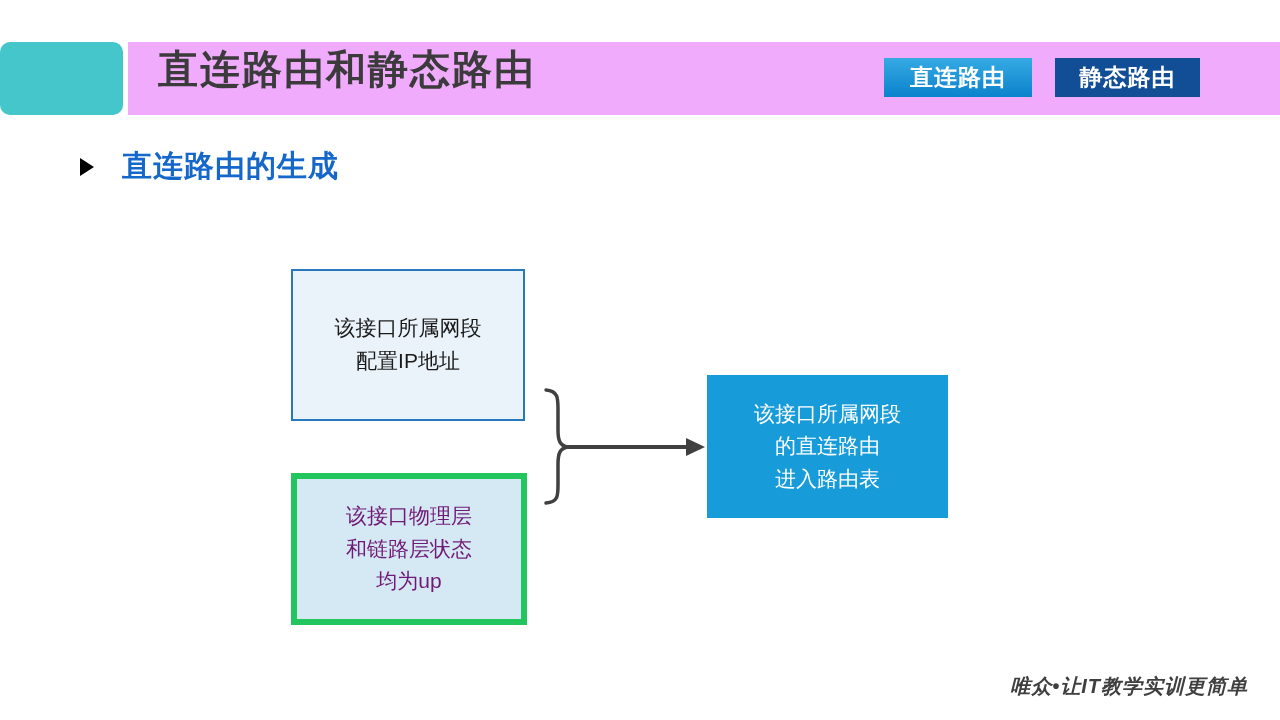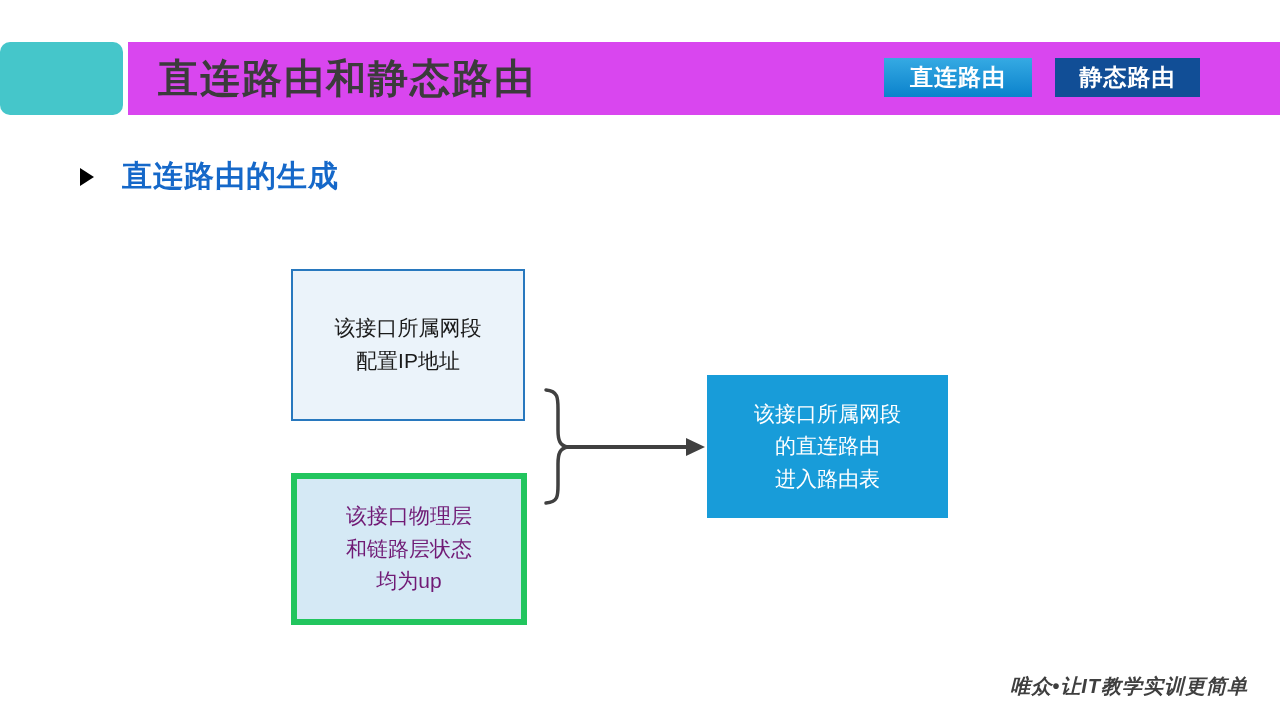--- a/index.html
+++ b/index.html
@@ -15,22 +15,22 @@
   
   .accent-block {
     position: absolute; left: 0; top: 42px;
     width: 123px; height: 73px;
     background: #45C6CA;
     border-radius: 10px;
   }
   .header-bar {
     position: absolute; left: 128px; top: 42px;
     width: 1152px; height: 73px;
-    background: #d946ef;
-    display: flex; align-items: center;
+    background: #f0abfc;
+    display: flex; 
   }
   .page-title {
     margin-left: 30px;
     font-size: 40px; font-weight: bold;
     color: #3B3B3B; letter-spacing: 2px;
     white-space: nowrap;
   }
   .nav-btn {
     position: absolute; top: 58px; height: 39px;
     border: none; cursor: pointer;
@@ -43,21 +43,21 @@
     left: 884px; width: 148px;
     background: linear-gradient(180deg, #35AAE3 0%, #0B82CC 100%);
   }
   .nav-btn-2 {
     left: 1055px; width: 145px;
     background: #114E96;
   }
 
   
   .section-row {
-    position: absolute; left: 80px; top: 156px;
+    position: absolute; left: 80px; top: 146px;
     display: flex; align-items: center; text-align: right;
   }
   .bullet-triangle {
     width: 0; height: 0;
     border-top: 9px solid transparent;
     border-bottom: 9px solid transparent;
     border-left: 14px solid #000000;
     margin-right: 28px;
   }
   .section-heading {

